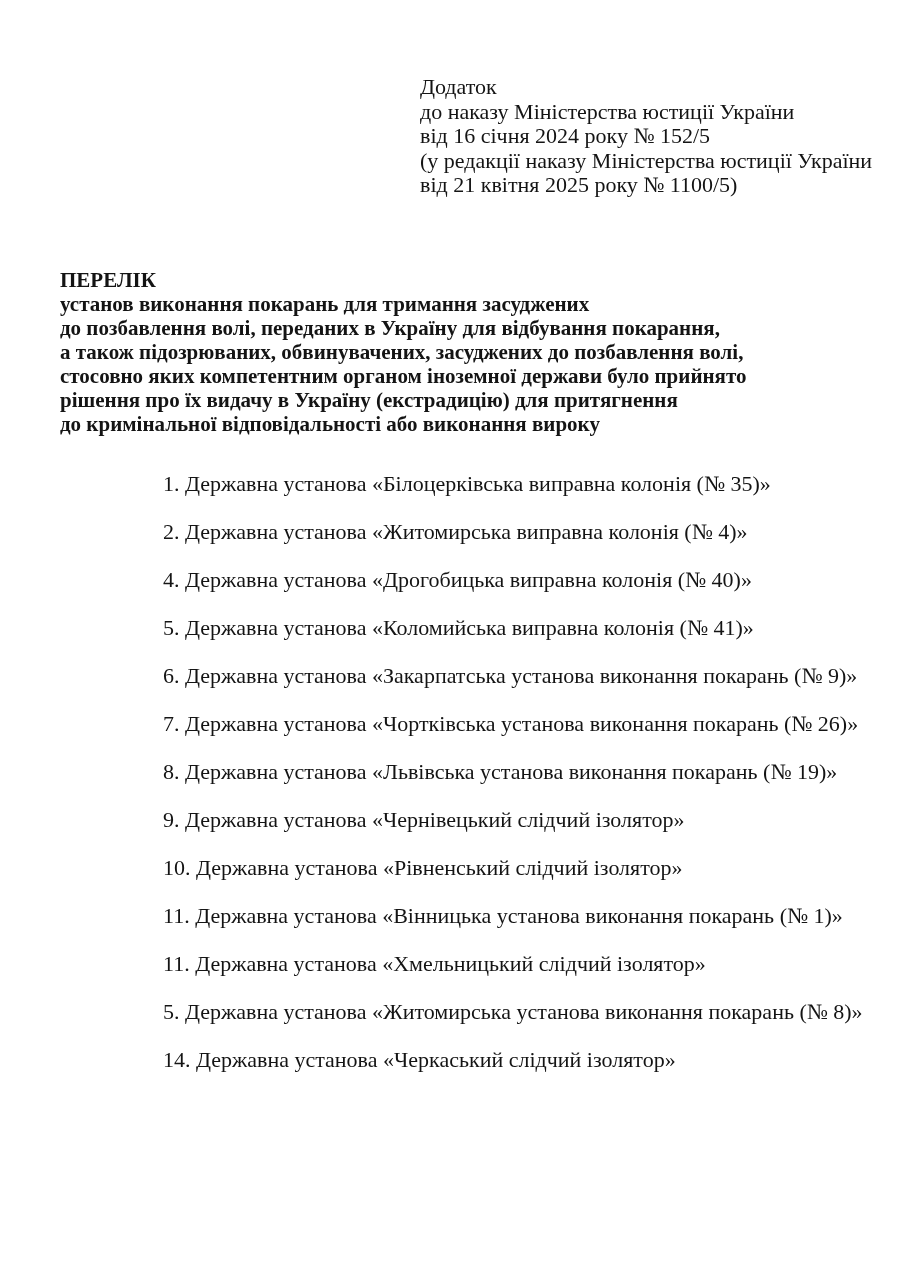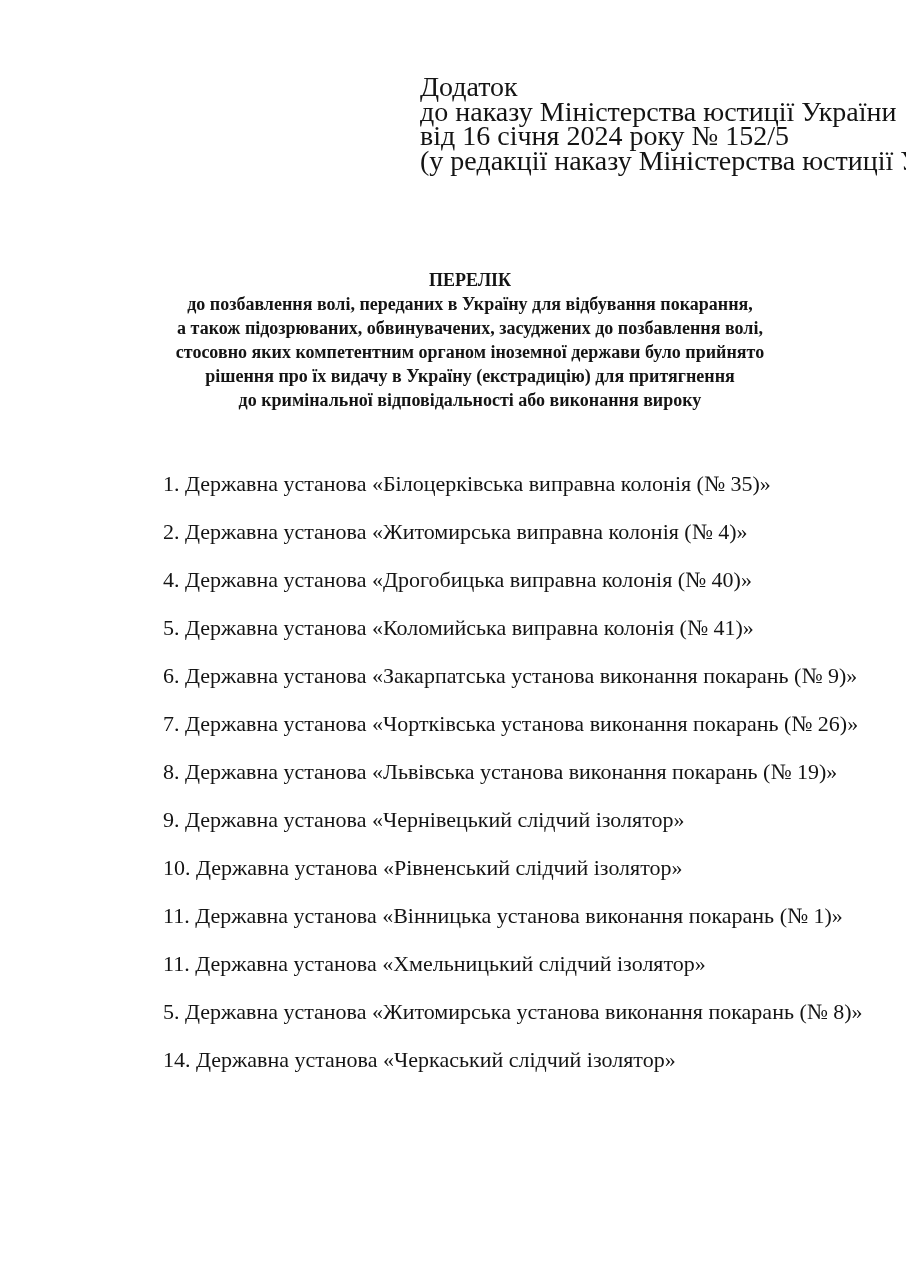--- a/index.html
+++ b/index.html
@@ -19,32 +19,32 @@
     position: relative;
     width: 906px;
     height: 1280px;
     background: #ffffff;
   }
   .annex-header {
     position: absolute;
     left: 420px;
     top: 75px;
     width: 486px;
-    font-size: 28px;
+    font-size: 22px;
     line-height: 24.5px;
     white-space: nowrap;
   }
   .doc-title {
     position: absolute;
     left: 60px;
     top: 268px;
     width: 820px;
-    text-align: center;
+    text-align: left;
     font-weight: bold;
-    font-size: 18px;
+    font-size: 21px;
     line-height: 24px;
   }
   .institutions {
     position: absolute;
     left: 163px;
     top: 472px;
     width: 730px;
     margin: 0;
     padding: 0;
     list-style: none;
@@ -59,24 +59,26 @@
 </head>
 <body>
 
 <div class="page">
 
   <div class="annex-header">
       <div class="annex-line">Додаток</div>
       <div class="annex-line">до наказу Міністерства юстиції України</div>
       <div class="annex-line">від 16 січня 2024 року № 152/5</div>
       <div class="annex-line">(у редакції наказу Міністерства юстиції України</div>
+      <div class="annex-line">від 21 квітня 2025 року № 1100/5)</div>
     </div>
 
   <div class="doc-title">
       <div class="title-line">ПЕРЕЛІК</div>
+      <div class="title-line">установ виконання покарань для тримання засуджених</div>
       <div class="title-line">до позбавлення волі, переданих в Україну для відбування покарання,</div>
       <div class="title-line">а також підозрюваних, обвинувачених, засуджених до позбавлення волі,</div>
       <div class="title-line">стосовно яких компетентним органом іноземної держави було прийнято</div>
       <div class="title-line">рішення про їх видачу в Україну (екстрадицію) для притягнення</div>
       <div class="title-line">до кримінальної відповідальності або виконання вироку</div>
     </div>
 
   <ol class="institutions">
       <li class="institution"><span>1.</span> <span>Державна установа «Білоцерківська виправна колонія (№ 35)»</span></li>
       <li class="institution"><span>2.</span> <span>Державна установа «Житомирська виправна колонія (№ 4)»</span></li>

